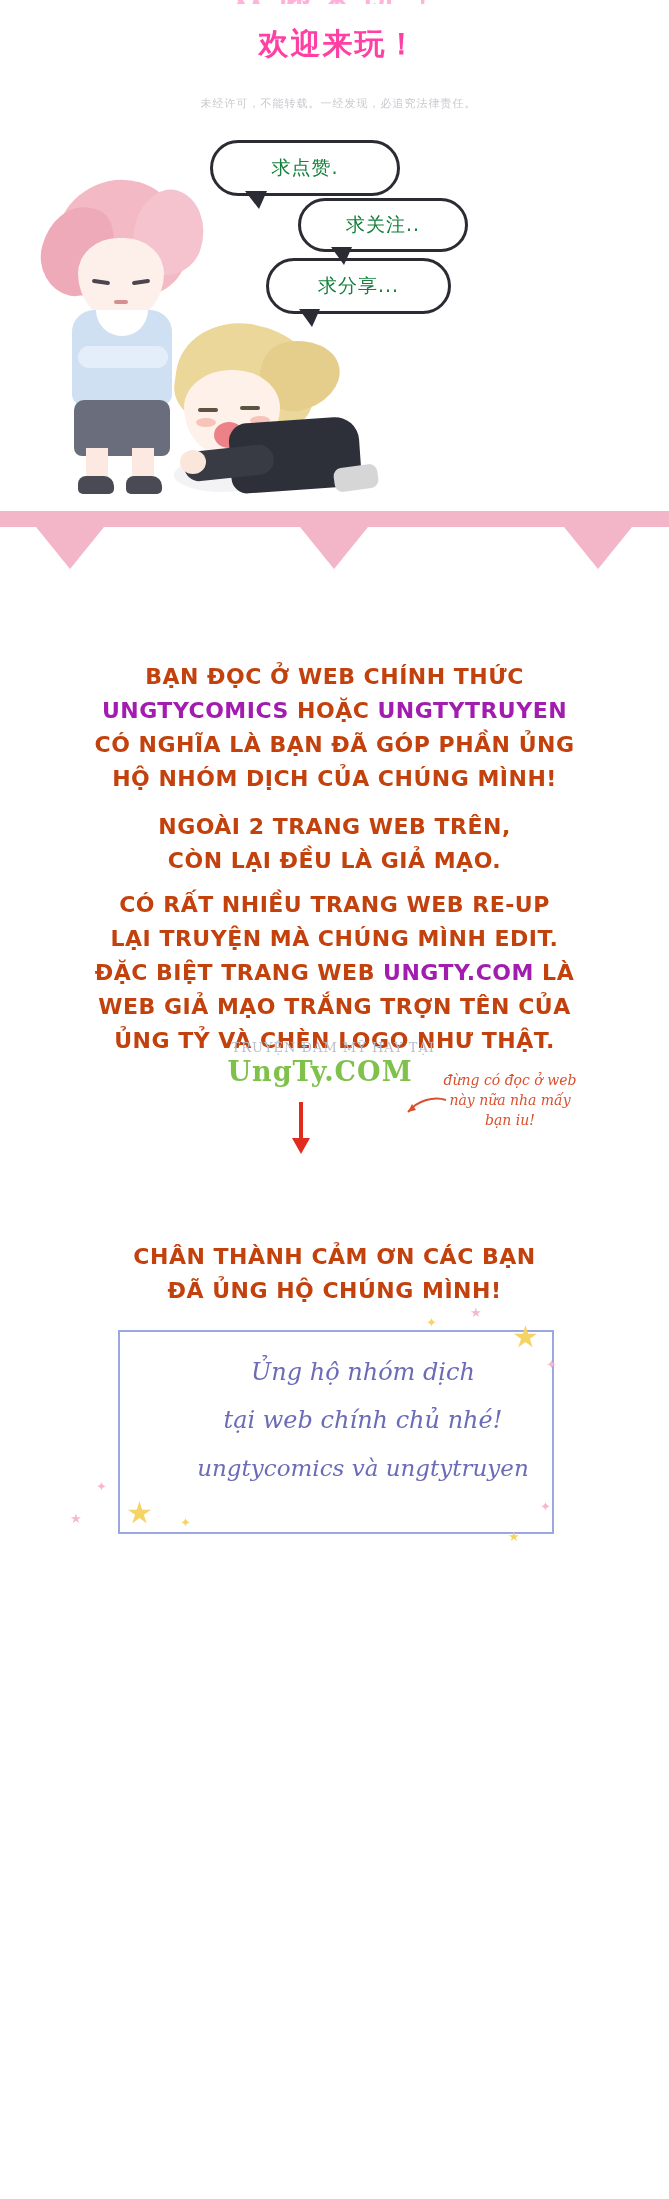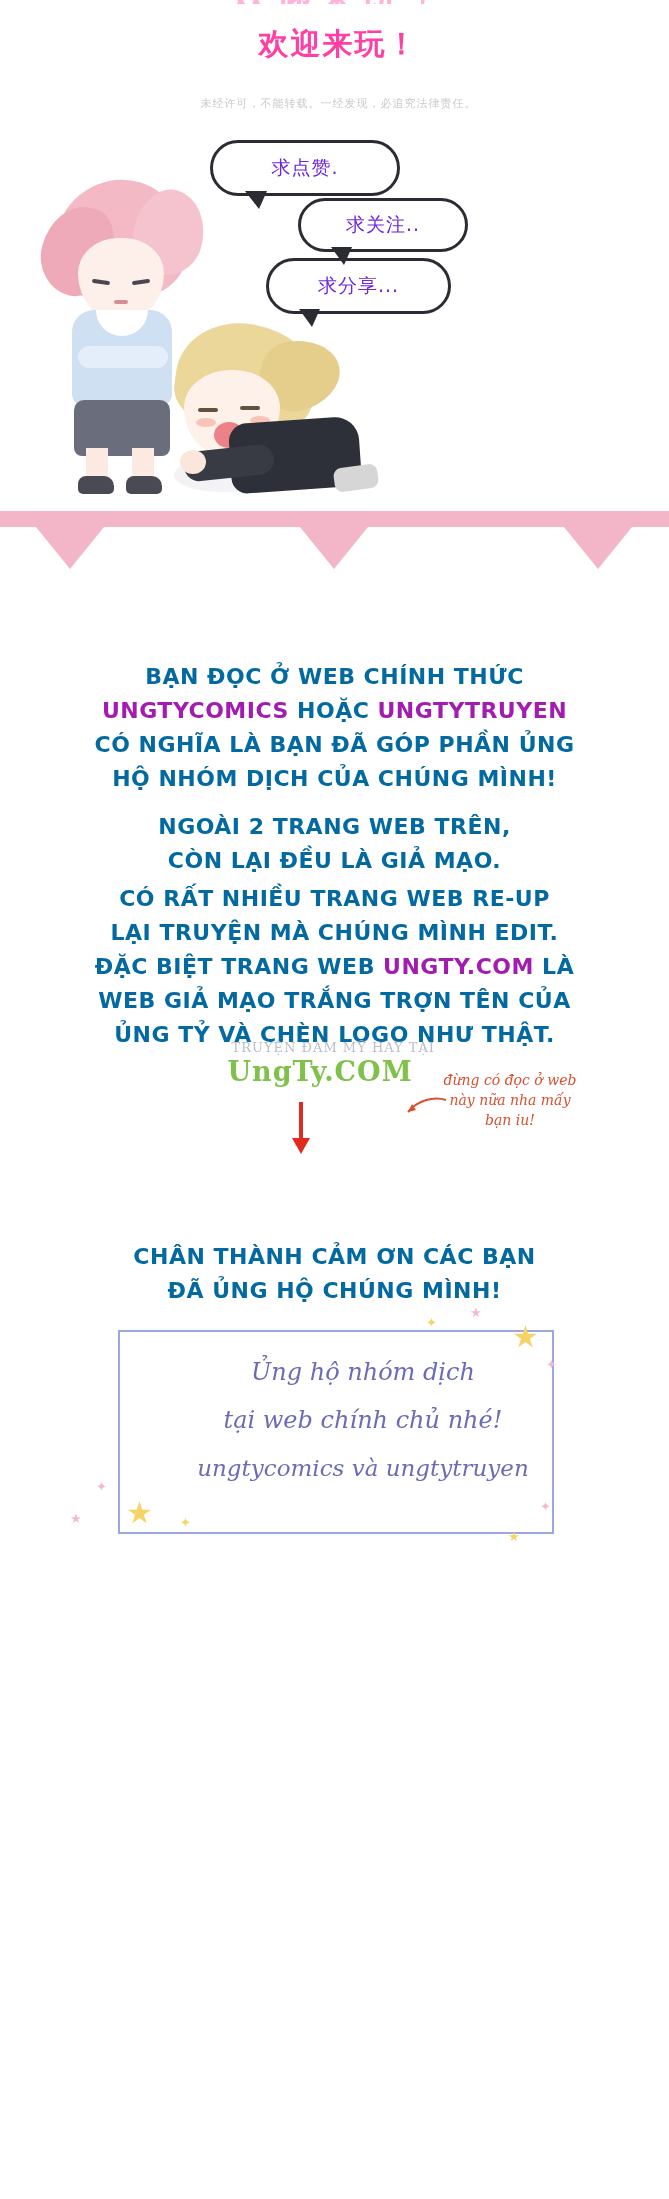--- a/index.html
+++ b/index.html
@@ -62,21 +62,21 @@
   }
 
   
   .bubble {
     position: absolute;
     background: #ffffff;
     border: 3px solid #2b2b33;
     border-radius: 40px;
     font-family: "DejaVu Sans", sans-serif;
     font-size: 19px;
-    color: #6d28d9;
+    color: #15803d;
     display: flex;
     align-items: center;
     justify-content: center;
     letter-spacing: 1px;
     box-sizing: border-box;
   }
   .bubble::after {
     content: "";
     position: absolute;
     width: 0; height: 0;
@@ -360,26 +360,26 @@
 
   .msg-block {
     width: 669px;
     text-align: center;
     font-family: "DejaVu Sans", sans-serif;
     font-size: 22px;
     line-height: 34px;
     font-weight: bold;
     letter-spacing: 0.5px;
   }
-  .blue { color: #0369a1; }
+  .blue { color: #c2410c; }
   .red  { color: #a21caf; }
 
   .p1 { position: absolute; left: 0; top: 60px; }
   .p2 { position: absolute; left: 0; top: 210px; }
-  .p3 { position: absolute; left: 0; top: 282px; }
+  .p3 { position: absolute; left: 0; top: 288px; }
 
   .logo-area {
     position: absolute;
     left: 0; top: 440px;
     width: 669px;
     height: 190px;
   }
   .logo-top-text {
     position: absolute;
     left: 205px; top: 0px;

